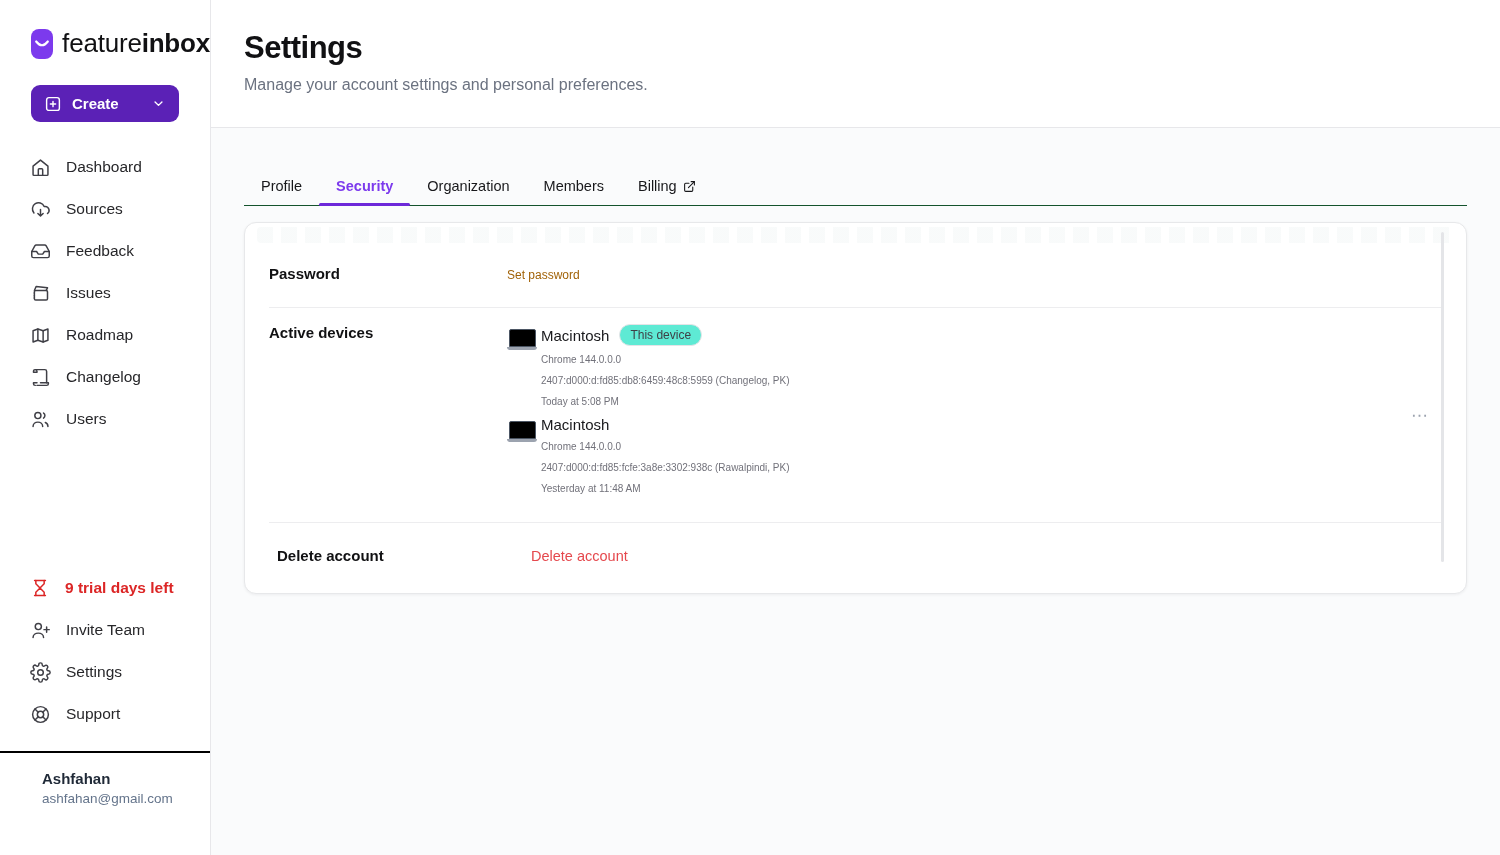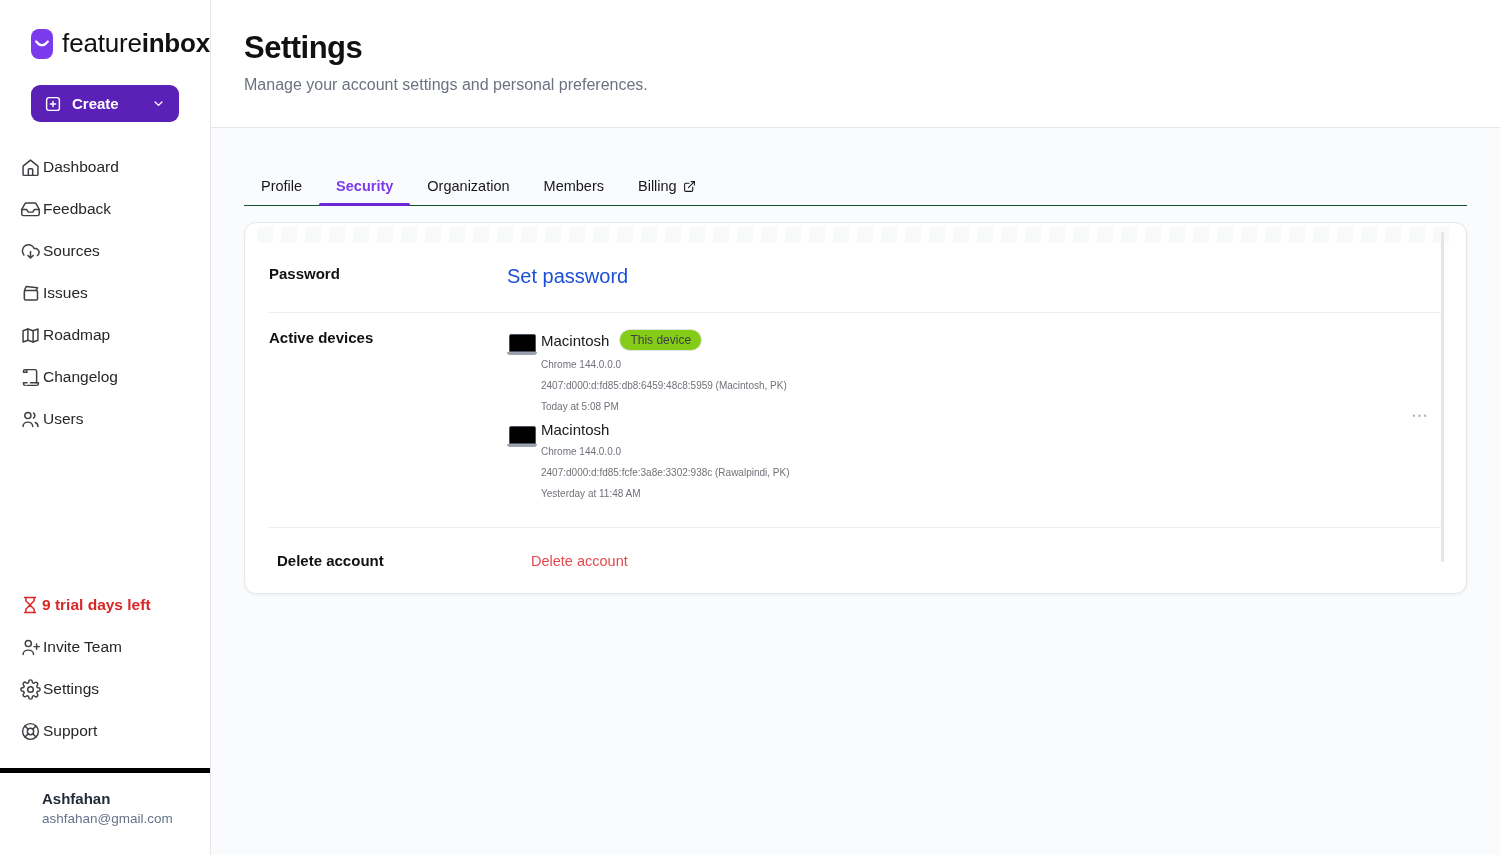--- a/index.html
+++ b/index.html
@@ -9,26 +9,26 @@
   
   .sidebar { width:211px; flex:0 0 211px; border-right:1px solid #e7e7ea; display:flex; flex-direction:column; background:#ffffff; padding-top:28px; }
   .logo-row { display:flex; align-items:center; gap:9px; margin-left:31px; }
   .logo-box { width:30px; height:30px; border-radius:8px; background:#7c3aed; display:flex; align-items:center; justify-content:center; }
   .wordmark { font-size:26px; color:#111113; letter-spacing:-0.2px; }
   .wordmark .bold { font-weight:700; }
   .create-btn { margin:26px 31px 0 31px; height:37px; border-radius:9px; background:#5b21b6; color:#ffffff; display:flex; align-items:center; padding:0 13px; font-size:15px; font-weight:600; cursor:pointer; border:none; }
   .create-btn .lbl { margin-left:10px; }
   .create-btn .chev { margin-left:auto; display:flex; }
   .nav { margin-top:24px; display:flex; flex-direction:column; }
-  .nav-item { height:42px; display:flex; align-items:center; padding-left:20px; gap:2px; font-size:15.5px; font-weight:500; color:#27272a; cursor:pointer; }
+  .nav-item { height:42px; display:flex; align-items:center; padding-left:30px; gap:15px; font-size:15.5px; font-weight:500; color:#27272a; cursor:pointer; }
   .nav-item svg { color:#3f3f46; flex:0 0 auto; }
   .spacer { flex:1; }
   .nav-item.trial { color:#dc2626; font-weight:600; }
   .nav-item.trial svg { color:#dc2626; }
-  .user-box { margin-top:16px; border-top:5px solid #000000; padding:17px 12px 0 42px; height:87px; }
+  .user-box { margin-top:16px; border-top:2px solid #000000; padding:17px 12px 0 42px; height:104px; }
   .user-name { font-size:15px; font-weight:700; color:#1f2937; }
   .user-email { font-size:13.5px; color:#64748b; margin-top:4px; }
 
   
   .main { flex:1; display:flex; flex-direction:column; background:#fafbfc; }
   .page-header { background:#ffffff; border-bottom:1px solid #e7e7ea; height:128px; padding:30px 0 0 33px; }
   .page-title { font-size:31px; font-weight:700; color:#111113; letter-spacing:-0.5px; }
   .page-subtitle { margin-top:10px; font-size:16px; color:#6b7280; }
 
   .content { flex:1; padding-top:50px; }
@@ -42,31 +42,31 @@
   .row { display:flex; padding:0 24px; }
   .row-inner { flex:1; display:flex; border-bottom:1px solid #ededef; }
   .row:last-child .row-inner { border-bottom:1px solid #ededef; }
   .row-label { flex:0 0 238px; font-size:15px; font-weight:600; color:#111113; }
   .row-content { flex:1; }
   .r-password .row-inner { padding:22px 0 24px 0;justify-content:space-between; }
   .r-devices .row-inner { padding:16px 0 26px 0; }
   .r-delete { }
   .r-delete .row-inner { padding:24px 0 30px 0; margin-left:8px;gap:24px; }
   .r-delete .row-label { flex:0 0 230px; }
-  .set-password { font-size:20px; color:#1d4ed8; cursor:pointer; }
+  .set-password { font-size:12px; color:#a16207; cursor:pointer; }
   .delete-link { font-size:14.5px; font-weight:500; color:#e5484d; cursor:pointer; }
 
   .device { display:flex; gap:4px; margin-bottom:7px; }
   .device:last-child { margin-bottom:0; }
   .laptop { width:30px; margin-top:5px; }
   .laptop .screen { width:27px; height:18px; background:#000000; border:1px solid #4b5563; border-radius:2px 2px 0 0; margin:0 auto; }
   .laptop .base { width:30px; height:3px; background:#9ca3af; border-radius:0 0 3px 3px; }
   .device-title-row { display:flex; align-items:center; gap:10px; }
   .device-name { font-size:15px; font-weight:500; color:#18181b; }
-  .badge { font-size:12px; font-weight:500; color:#3f3f46; background:#84cc16; border:1px solid #e4e4e7; border-radius:999px; padding:3px 10px; }
+  .badge { font-size:12px; font-weight:500; color:#3f3f46; background:#5eead4; border:1px solid #e4e4e7; border-radius:999px; padding:3px 10px; }
   .device-line { font-size:10px; color:#71717a; margin-top:6px; line-height:15px; }
   .more-dots { position:absolute; top:184px; right:36px; color:#9ca3af; font-size:17px; letter-spacing:2px; cursor:pointer; line-height:1; }
   .scrollbar-thumb { position:absolute; top:9px; right:22px; width:3px; height:330px; background:#e4e5e8; border-radius:2px; }
 </style>
 </head>
 <body>
 
 <div class="app">
 
   <aside class="sidebar">
@@ -100,34 +100,34 @@
           <svg width="21" height="21" viewBox="0 0 24 24" fill="none" stroke="currentColor" stroke-width="1.7" stroke-linecap="round" stroke-linejoin="round">
               <path d="M3.5 10.5 12 3.5l8.5 7V20a1 1 0 0 1-1 1h-15a1 1 0 0 1-1-1z"></path>
               <path d="M9.5 21v-6.5a1 1 0 0 1 1-1h3a1 1 0 0 1 1 1V21"></path>
             </svg>
         </span>
         <span>Dashboard</span>
       </div>
       <div class="nav-item">
         <span style="display:flex">
           <svg width="21" height="21" viewBox="0 0 24 24" fill="none" stroke="currentColor" stroke-width="1.7" stroke-linecap="round" stroke-linejoin="round">
+              <path d="M20 16.6A4.5 4.5 0 0 0 17.5 8.5h-1.3A7 7 0 1 0 4.5 15.9"></path>
+              <path d="M12 12v7M9 16.5 12 19.5l3-3"></path>
+            </svg>
+        </span>
+        <span>Sources</span>
+      </div>
+      <div class="nav-item">
+        <span style="display:flex">
+          <svg width="21" height="21" viewBox="0 0 24 24" fill="none" stroke="currentColor" stroke-width="1.7" stroke-linecap="round" stroke-linejoin="round">
               <path d="M22 12h-5.5l-2 3h-5l-2-3H2"></path>
               <path d="M5.5 5.5 2 12v5a2 2 0 0 0 2 2h16a2 2 0 0 0 2-2v-5l-3.5-6.5a2 2 0 0 0-1.8-1h-9.4a2 2 0 0 0-1.8 1z"></path>
             </svg>
         </span>
         <span>Feedback</span>
-      </div>
-      <div class="nav-item">
-        <span style="display:flex">
-          <svg width="21" height="21" viewBox="0 0 24 24" fill="none" stroke="currentColor" stroke-width="1.7" stroke-linecap="round" stroke-linejoin="round">
-              <path d="M20 16.6A4.5 4.5 0 0 0 17.5 8.5h-1.3A7 7 0 1 0 4.5 15.9"></path>
-              <path d="M12 12v7M9 16.5 12 19.5l3-3"></path>
-            </svg>
-        </span>
-        <span>Sources</span>
       </div>
       <div class="nav-item">
         <span style="display:flex">
           <svg width="21" height="21" viewBox="0 0 24 24" fill="none" stroke="currentColor" stroke-width="1.7" stroke-linecap="round" stroke-linejoin="round">
               <rect x="5" y="8.5" width="15" height="11" rx="1.5"></rect>
               <path d="M5 8.5 7 4l13 1.5-1.5 3"></path>
               <path d="M5 11.5v.01M5 14.5v.01M5 17v.01" stroke-dasharray="0.1 3"></path>
             </svg>
         </span>
         <span>Issues</span>
@@ -266,21 +266,21 @@
                 <div class="laptop">
                   <div class="screen"></div>
                     <div class="base"></div>
                 </div>
                 <div>
                   <div class="device-title-row">
                     <span class="device-name">Macintosh</span>
                     <span class="badge">This device</span>
                   </div>
                   <div class="device-line">Chrome 144.0.0.0</div>
-                  <div class="device-line">2407:d000:d:fd85:db8:6459:48c8:5959 (Macintosh, PK)</div>
+                  <div class="device-line">2407:d000:d:fd85:db8:6459:48c8:5959 (Changelog, PK)</div>
                   <div class="device-line">Today at 5:08 PM</div>
                 </div>
               </div>
 
               <div class="device">
                 <div class="laptop">
                   <div class="screen"></div>
                     <div class="base"></div>
                 </div>
                 <div>

